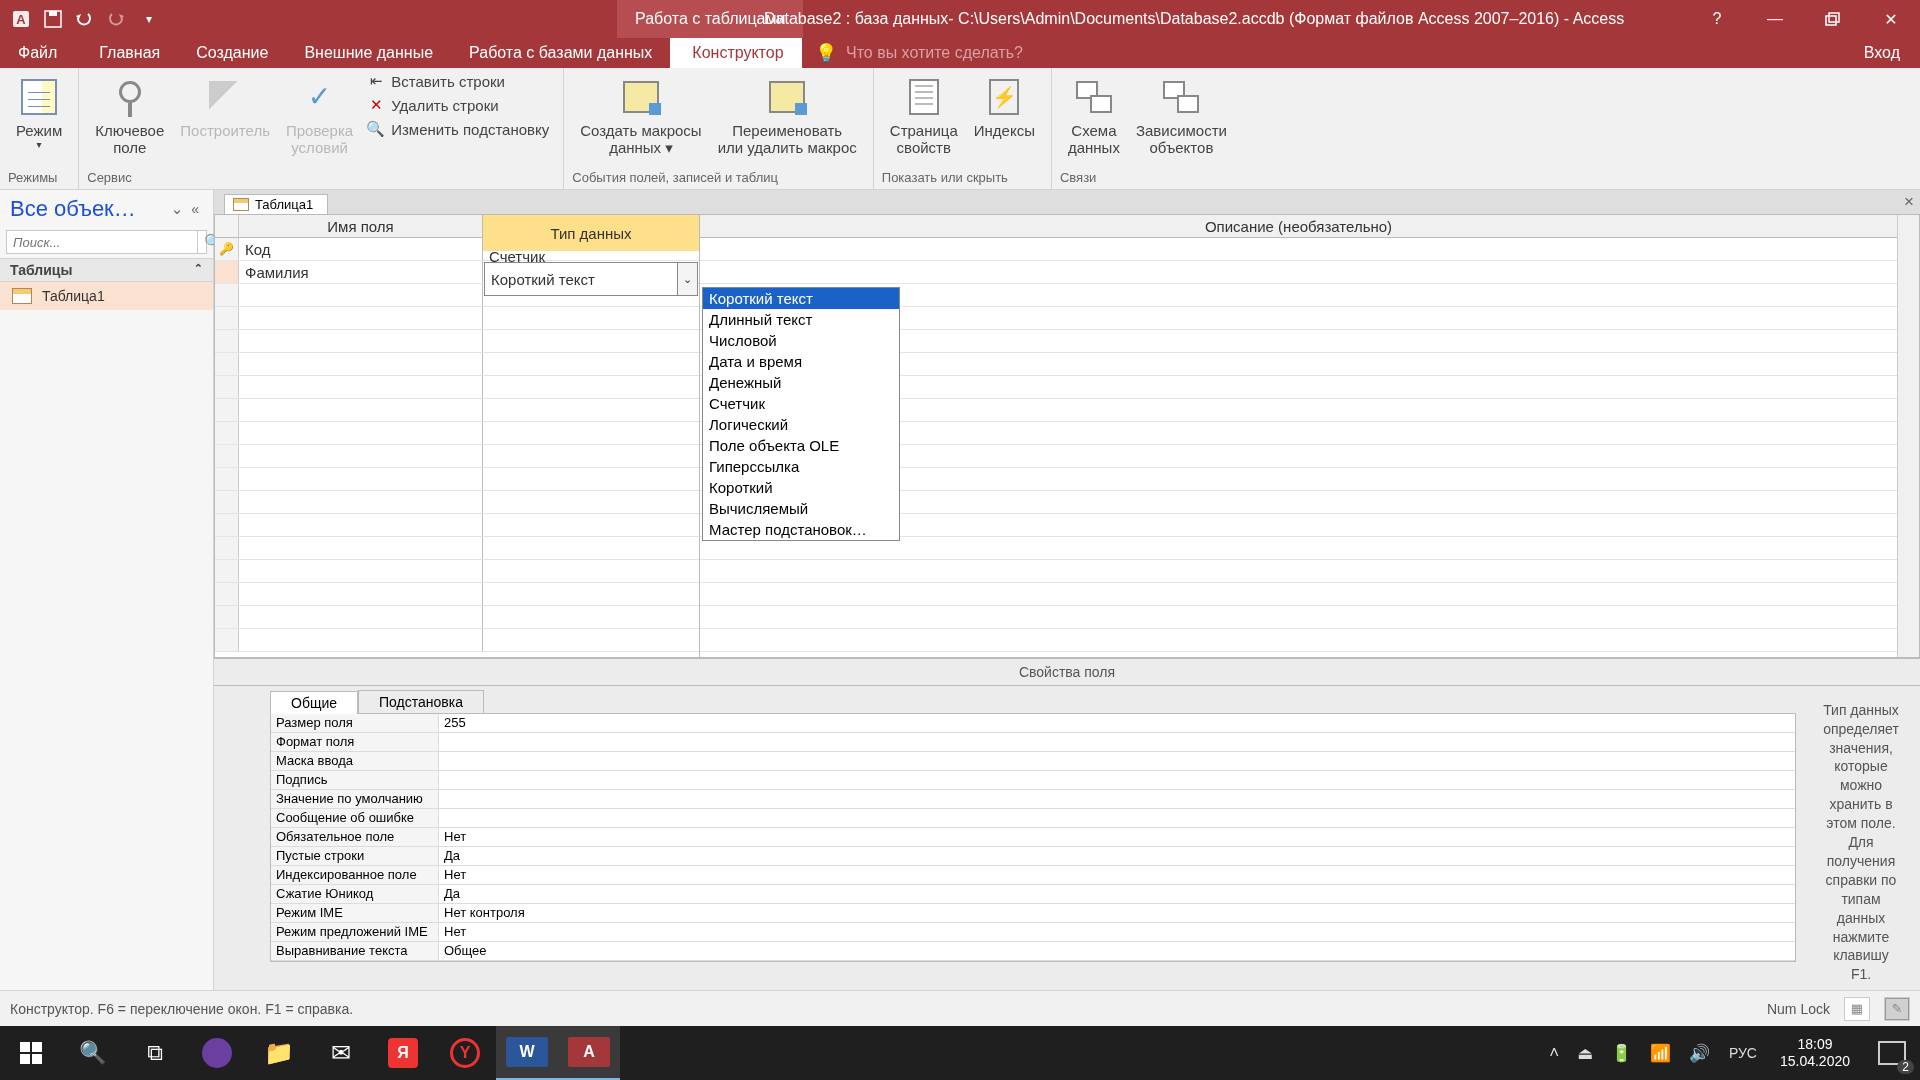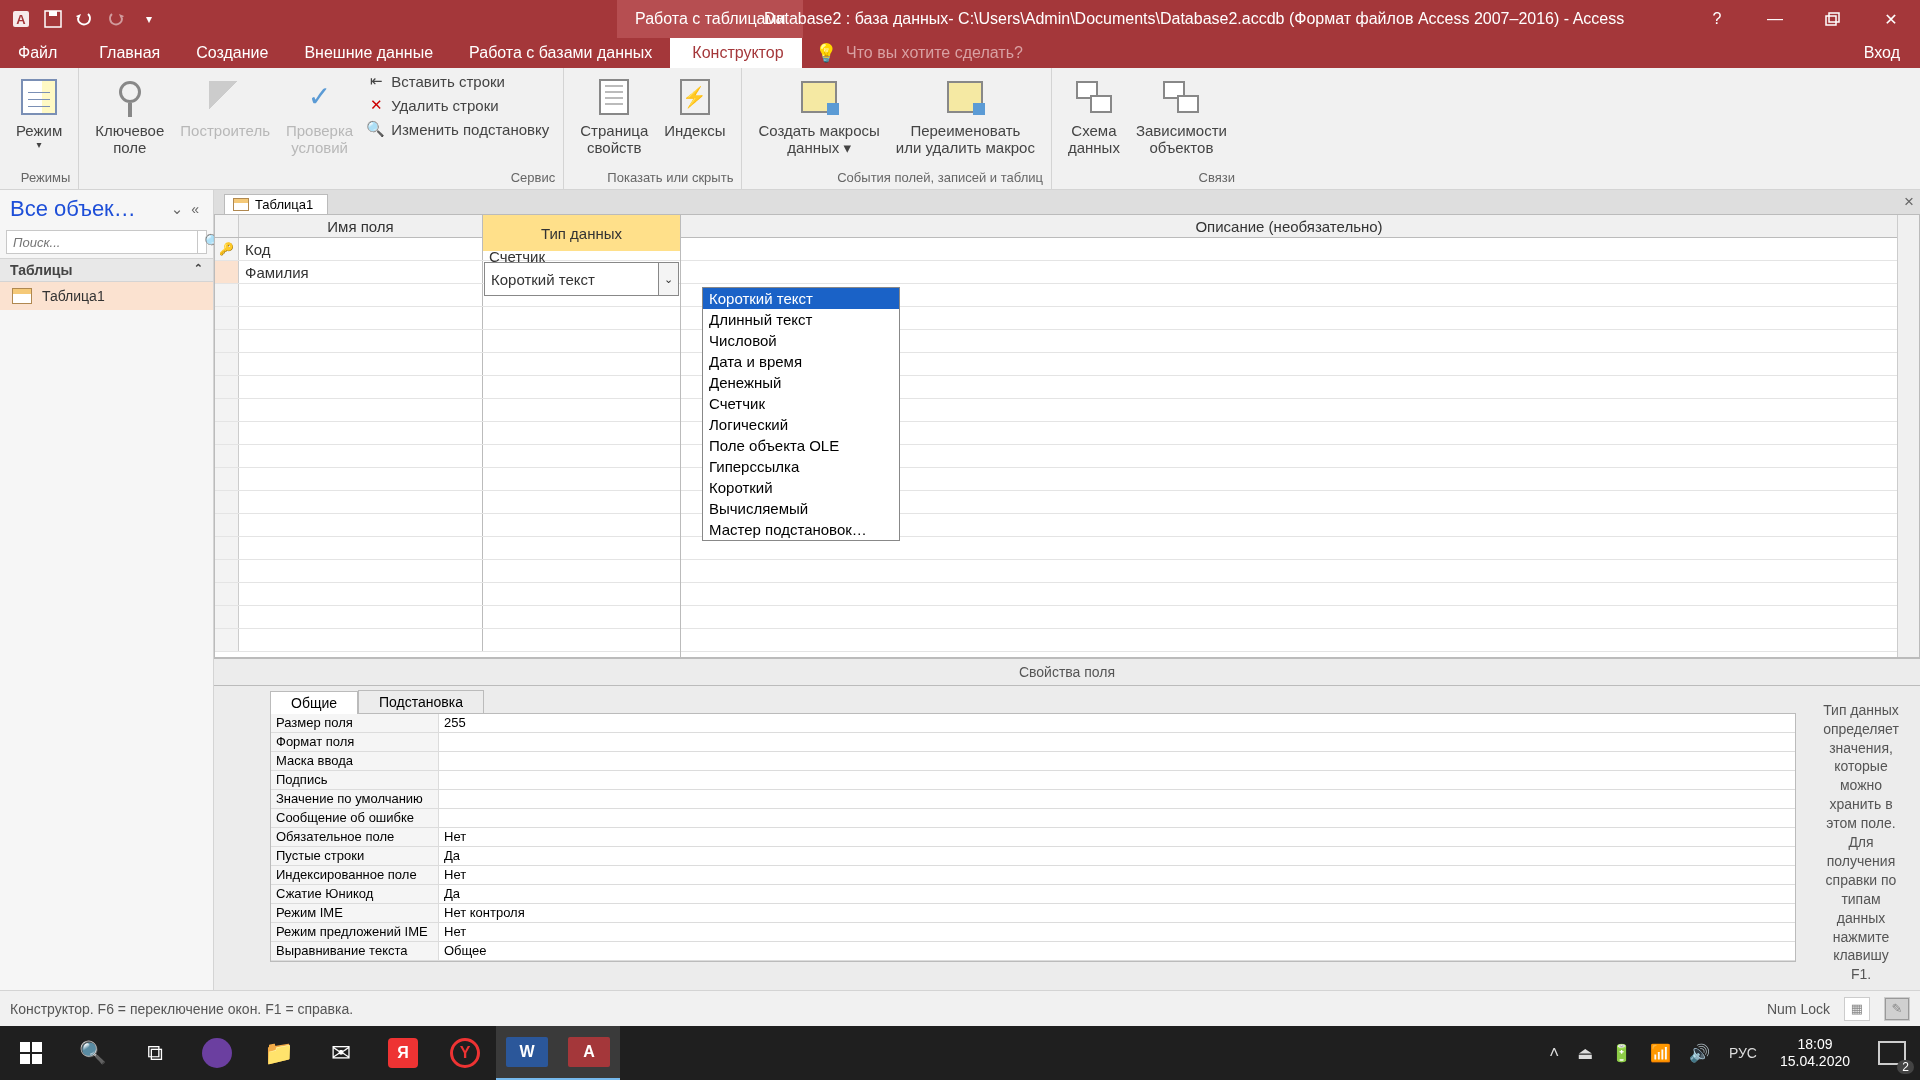--- a/index.html
+++ b/index.html
@@ -20,21 +20,21 @@
 .tab.active { background:#fff; color:#a4373a;padding-left:22px; }
 .tab.file { padding:0 24px 0 18px; font-size:16px; }
 .tell-me { display:flex; align-items:center; color:#d9a1a3; gap:8px; padding:0 14px; }
 .tell-me .bulb { font-size:18px; }
 .login { margin-left:auto; padding:0 20px; display:flex; align-items:center; cursor:pointer; }
 
 
 .ribbon { height:122px; background:#f1f1f1; border-bottom:1px solid #d4d4d4; display:flex; }
 .ribbon-group { border-right:1px solid #d4d4d4; display:flex; flex-direction:column; justify-content:space-between; padding:4px 8px 2px; }
 .ribbon-group .controls { display:flex; flex:1; align-items:flex-start; }
-.ribbon-group .label { text-align:right; font-size:13px; color:#666; padding:2px 0; }
+.ribbon-group .label { text-align:left; font-size:13px; color:#666; padding:2px 0; }
 .big-btn { display:flex; flex-direction:column; align-items:center; justify-content:flex-start; padding:2px 8px; cursor:pointer; text-align:center; font-size:15px; color:#444; line-height:1.15; min-width:60px; }
 .big-btn.disabled { color:#b8b8b8; }
 .big-btn .icon { width:42px; height:42px; margin:2px 0 4px; display:flex; align-items:center; justify-content:center; }
 .small-list { display:flex; flex-direction:column; justify-content:center; gap:6px; padding:0 6px; }
 .small-btn { display:flex; align-items:center; gap:6px; font-size:15px; color:#444; cursor:pointer; }
 .small-btn .si { width:18px; height:18px; display:inline-flex; align-items:center; justify-content:center; }
 
 
 .ico-grid { width:36px; height:36px; border:2px solid #7a8fb5; background:linear-gradient(to right,#fff 60%,#fff9c4 60%); position:relative; }
 .ico-grid::after { content:""; position:absolute; inset:5px; background:repeating-linear-gradient(to bottom,transparent 0 6px,#7a8fb5 6px 7px); }
@@ -78,21 +78,21 @@
 
 .design-wrap { flex:1; background:#fff; border:1px solid #bbb; margin:0; display:flex; overflow:hidden; }
 .dgrid { flex:1; display:flex; flex-direction:column; }
 .dgrid-row { display:flex; height:23px; border-bottom:1px solid #e4e4e4; }
 .dgrid-row.header { background:#f0f0f0; border-bottom:1px solid #bbb; }
 .dgrid-row.header .c2 { background:#ffe08a; }
 .sel-col { width:24px; border-right:1px solid #ccc; background:#f3f3f3; display:flex; align-items:center; justify-content:center; }
 .sel-col.active { background:#fbe2d0; }
 .key-ico { font-size:12px; color:#888; }
 .c1 { width:244px; border-right:1px solid #bbb; padding:2px 6px; font-size:15px; color:#333; display:flex; align-items:center; }
-.c2 { width:198px; border-right:1px solid #bbb; padding:18px 6px; font-size:15px; color:#333; display:flex; align-items:center; position:relative; }
+.c2 { width:217px; border-right:1px solid #bbb; padding:18px 6px; font-size:15px; color:#333; display:flex; align-items:center; position:relative; }
 .c3 { flex:1; padding:2px 6px; font-size:15px; color:#333; display:flex; align-items:center; }
 .header .c1,.header .c2,.header .c3 { justify-content:center; font-size:15px; }
 .combo { position:absolute; inset:1px; border:1px solid #888; display:flex; align-items:center; background:#fff; }
 .combo span { flex:1; padding:0 6px; }
 .combo .arrow { width:20px; text-align:center; border-left:1px solid #888; background:#f4f4f4; cursor:pointer; font-size:11px; height:100%; display:flex; align-items:center; justify-content:center;}
 .dropdown { position:absolute; left:487px; top:72px; width:198px; background:#fff; border:1px solid #888; z-index:50; }
 .dropdown .opt { padding:2px 6px; font-size:15px; cursor:pointer; }
 .dropdown .opt.sel { background:#1a62c7; color:#fff; }
 .vscroll { width:22px; background:#f0f0f0; border-left:1px solid #ccc; }
 
@@ -239,53 +239,53 @@
           </div>
       </div>
     </div>
     <div class="label">Сервис</div>
   </div>
 
   <div class="ribbon-group">
     <div class="controls">
       <div class="big-btn">
           <div class="icon">
+            <div class="ico-macro"></div>
+          </div>
+          <span style="white-space:pre-line;">Создать макросы
+данных ▾</span>
+        </div>
+      <div class="big-btn">
+          <div class="icon">
+            <div class="ico-macro"></div>
+          </div>
+          <span style="white-space:pre-line;">Переименовать
+или удалить макрос</span>
+        </div>
+    </div>
+    <div class="label">События полей, записей и таблиц</div>
+  </div>
+
+  <div class="ribbon-group">
+    <div class="controls">
+      <div class="big-btn">
+          <div class="icon">
             <div class="ico-page"></div>
           </div>
           <span style="white-space:pre-line;">Страница
 свойств</span>
         </div>
       <div class="big-btn">
           <div class="icon">
             <div class="ico-bolt"></div>
           </div>
           <span>Индексы</span>
         </div>
     </div>
     <div class="label">Показать или скрыть</div>
-  </div>
-
-  <div class="ribbon-group">
-    <div class="controls">
-      <div class="big-btn">
-          <div class="icon">
-            <div class="ico-macro"></div>
-          </div>
-          <span style="white-space:pre-line;">Создать макросы
-данных ▾</span>
-        </div>
-      <div class="big-btn">
-          <div class="icon">
-            <div class="ico-macro"></div>
-          </div>
-          <span style="white-space:pre-line;">Переименовать
-или удалить макрос</span>
-        </div>
-    </div>
-    <div class="label">События полей, записей и таблиц</div>
   </div>
 
   <div class="ribbon-group" style="border-right:none;">
     <div class="controls">
       <div class="big-btn">
           <div class="icon">
             <div class="ico-rel"></div>
           </div>
           <span style="white-space:pre-line;">Схема
 данных</span>

